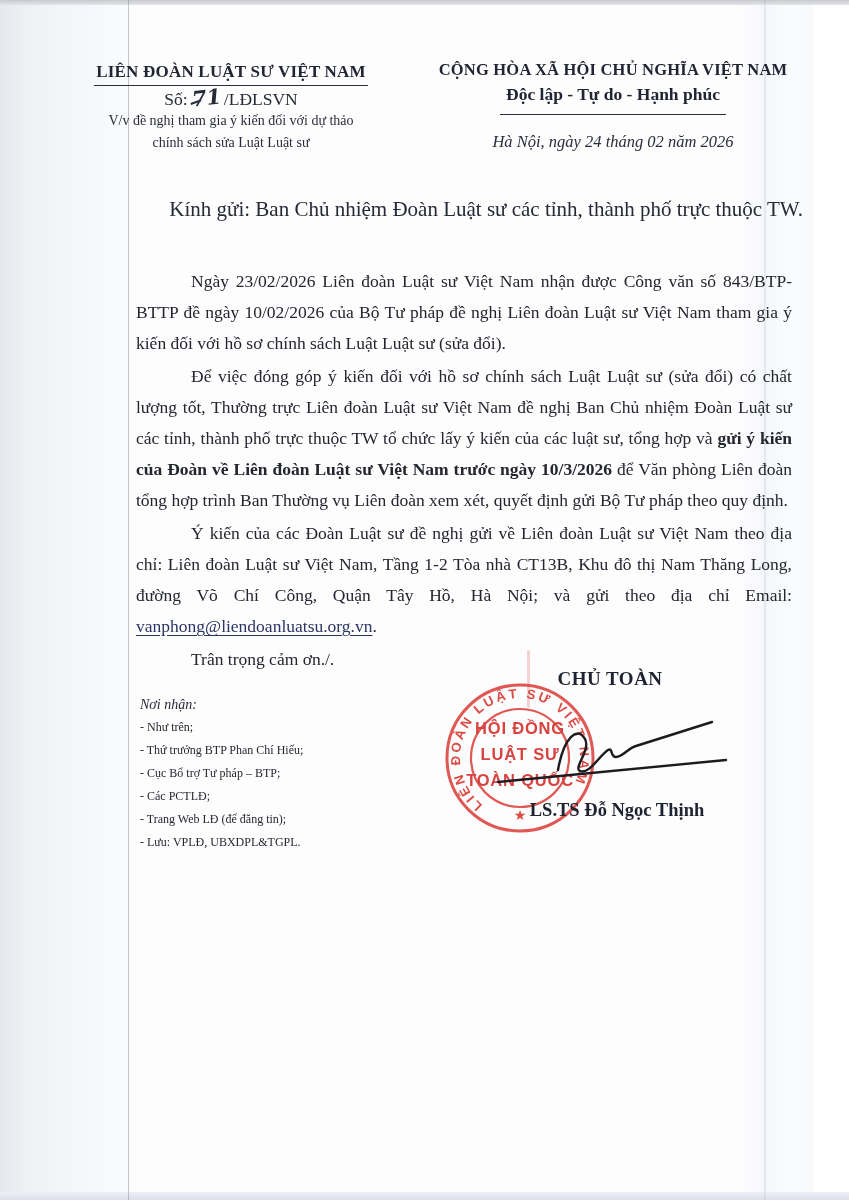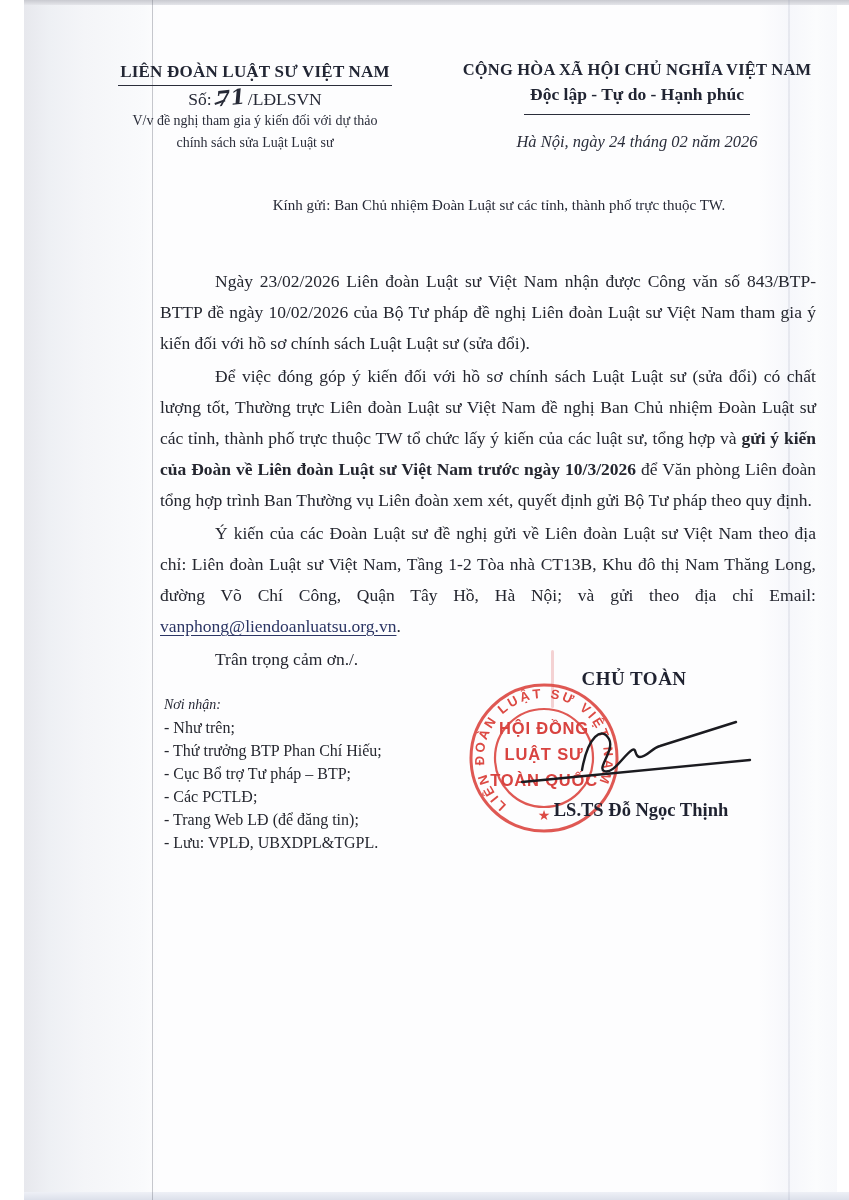--- a/index.html
+++ b/index.html
@@ -1,21 +1,21 @@
 <!DOCTYPE html>
 <html><head>
 <meta charset="utf-8">
 <style>
   html,body{margin:0;padding:0;}
   body{width:849px;height:1200px;overflow:hidden;
        font-family:"Liberation Serif","DejaVu Serif",serif;}
   .page{position:relative;width:813px;height:1200px;color:#262936;
         background:linear-gradient(90deg,#e7e8ed 0px,#eef0f4 26px,#f4f5f8 60px,
                    #f9fafc 120px,#fdfdfe 135px,#fdfdfe 735px,#f6f7fb 766px,
-                   #fbfcfd 792px,#f2f3f8 849px);margin-left:24px;}
+                   #fbfcfd 792px,#f2f3f8 849px);}
   
   .edge-top{position:absolute;left:0;top:0;width:849px;height:5px;
             background:linear-gradient(#c9cad0,#e4e5ea);}
   .edge-bottom{position:absolute;left:0;bottom:0;width:849px;height:8px;
                background:linear-gradient(#eef0f6,#dce0ea);}
   .fold-line{position:absolute;left:128px;top:0;bottom:0;width:1px;
              background:rgba(110,112,124,.38);}
   .fold-line-2{position:absolute;left:764px;top:0;bottom:0;width:2px;
                background:rgba(150,156,180,.16);}
   .pink-streak{position:absolute;left:527px;top:650px;width:3px;height:58px;
@@ -33,30 +33,30 @@
   .vv{font-size:14px;line-height:22px;color:#2a2d3a;}
   .vv:first-of-type{margin-top:4px;}
   .hdr-right{position:absolute;left:424px;top:60px;width:378px;text-align:center;}
   .nat1{font-weight:bold;font-size:16.5px;color:#212533;letter-spacing:.2px;}
   .nat2{margin-top:4px;}
   .nat2 span{display:inline-block;font-weight:bold;font-size:17.5px;color:#212533;
              border-bottom:1.7px solid #2a2d3a;padding:0 6px 9px;}
   .dateline{font-style:italic;font-size:16.5px;margin-top:17px;color:#2a2d3a;}
   
   .salutation{position:absolute;left:147px;top:197px;width:656px;
-              text-align:center;font-size:15px;}
+              text-align:right;font-size:21px;}
   .letter-body{position:absolute;left:136px;top:266px;width:656px;}
   .para{margin:0 0 2px 0;text-align:justify;text-indent:55px;
         font-size:17.5px;line-height:31px;color:#24262f;}
   .seg-bold{font-weight:bold;}
   .seg-link{color:#2b3564;text-decoration:underline;text-underline-offset:3px;}
   
   .recipients{position:absolute;left:140px;top:697px;width:330px;}
   .noinhan{font-weight:normal;font-style:italic;font-size:14px;margin-bottom:3px;}
-  .rcpt{font-size:16px;line-height:23px;color:#25272f;}
+  .rcpt{font-size:12px;line-height:23px;color:#25272f;}
   .chutich{position:absolute;left:510px;top:668px;width:200px;text-align:center;
            font-weight:bold;font-size:19px;letter-spacing:.5px;color:#1f2230;}
   .stampsvg{position:absolute;left:440px;top:668px;}
   .signer{position:absolute;left:502px;top:800px;width:230px;text-align:center;
           font-weight:bold;font-size:18.5px;color:#1f2230;}
   svg text{font-family:"Liberation Sans","DejaVu Sans",sans-serif;}
   .rimtxt{font-size:13.2px;font-weight:bold;letter-spacing:2.6px;fill:#dc4a44;}
   .ctrtxt{font-size:16.5px;font-weight:bold;letter-spacing:.8px;fill:#d84340;
           text-anchor:middle;}
   .startxt{font-size:14px;fill:#dc4a44;text-anchor:middle;}

